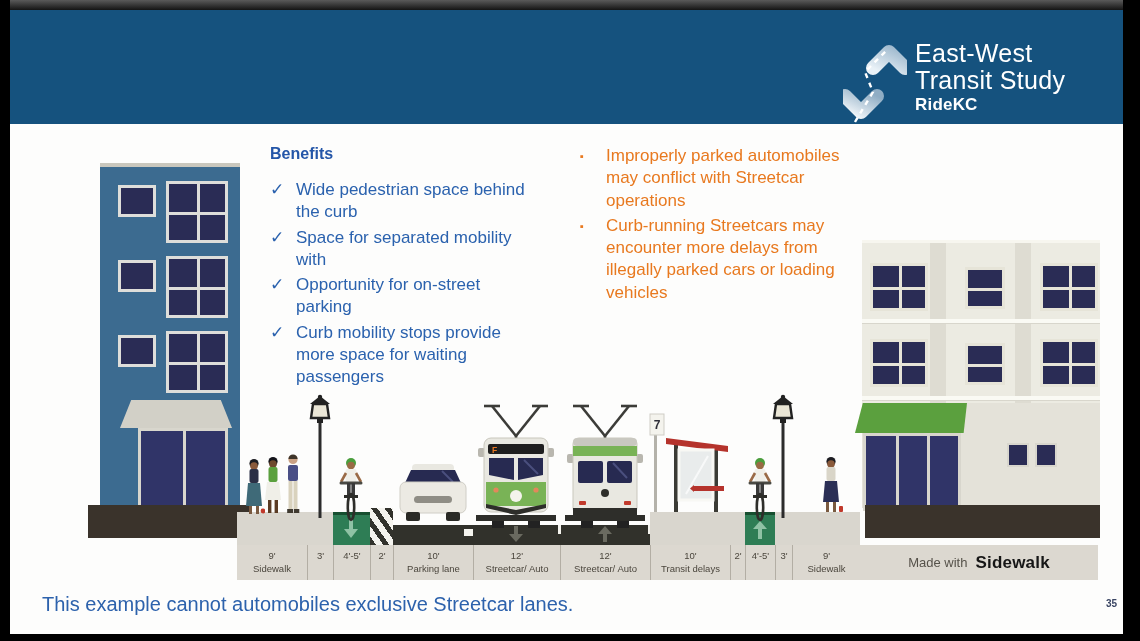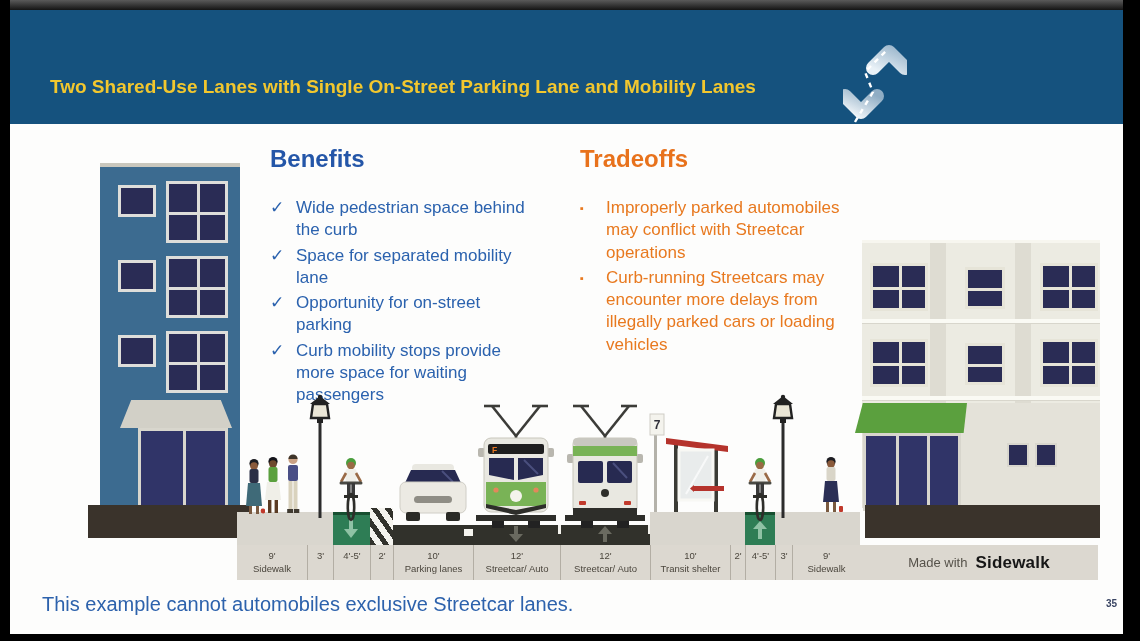--- a/index.html
+++ b/index.html
@@ -13,21 +13,21 @@
   .bar-bottom{left:0;top:634px;width:1140px;height:7px;background:#000}
   
   .header{left:10px;top:10px;width:1113px;height:114px;background:#15527e}
   .title{left:40px;top:24px;font-size:27px;font-weight:bold;color:#f2c72e;letter-spacing:.2px}
   .subtitle{left:40px;top:66px;font-size:19px;font-weight:bold;color:#f2c72e}
   .logo-mark{left:833px;top:30px}
   .logo-text{left:905px;top:30px;color:#fff;line-height:1.06;font-weight:300}
   .logo-text .big{font-size:25px;letter-spacing:.3px}
   .logo-text .brand{font-size:17px;font-weight:bold;margin-top:3px;letter-spacing:.2px}
   
-  .panel h2{margin:0 0 24px;font-size:24px}
+  .panel h2{margin:0 0 16px;font-size:16px}
   .panel ul{list-style:none;margin:0;padding:0}
   .panel li{display:flex;gap:11px;font-size:17px;line-height:1.31;margin-bottom:3px}
   .panel .bullet{flex:0 0 15px;text-align:left}
   .benefits{left:270px;top:145px;width:268px;color:#2b62ae}
   .benefits h2{color:#2456a8}
   .tradeoffs{left:580px;top:145px;width:272px;color:#e8791f}
   .tradeoffs h2{color:#e8721c}
   .tradeoffs .bullet{font-size:11px;padding-top:4px}
   
   .bldg-left{left:100px;top:163px;width:140px;height:345px;background:#3c6b90;border-top:4px solid #c9c7bd}
@@ -69,62 +69,65 @@
   .note{left:42px;top:593px;font-size:20px;color:#2d62ac}
   .pagenum{left:1106px;top:598px;font-size:10px;font-weight:bold;color:#3a4563}
 </style>
 </head>
 <body>
 
 <div class="abs bar-top"></div>
 <div class="abs bar-bottom"></div>
 
 <div class="abs header">
-  <div class="abs subtitle">Two Shared-Use Lanes with Single On-Street Parking Lane and Mobility Lanes</div>
   <svg class="abs logo-mark" width="64" height="86" viewBox="0 0 64 86">
     <defs>
       <linearGradient id="lg1" x1="0" y1="1" x2="1" y2="0">
         <stop offset="0" stop-color="#f4f8fb"></stop>
           <stop offset="1" stop-color="#8fadc4"></stop>
       </linearGradient>
       <linearGradient id="lg2" x1="0" y1="1" x2="1" y2="0">
         <stop offset="0" stop-color="#e9f1f7"></stop>
           <stop offset="1" stop-color="#9db8cd"></stop>
       </linearGradient>
     </defs>
     <polyline points="30,28 46,12 62,28" fill="none" stroke="url(#lg2)" stroke-width="14" stroke-linecap="round" stroke-linejoin="round"></polyline>
     <polyline points="2,56 18,72 34,56" fill="none" stroke="url(#lg1)" stroke-width="14" stroke-linecap="round" stroke-linejoin="round"></polyline>
     <polyline points="12,82 30,52 22,32 44,10" fill="none" stroke="#ffffff" stroke-width="2.4" stroke-dasharray="5 5"></polyline>
   </svg>
+  <div class="abs logo-text">
+    <div class="big">East-West</div>
+    <div class="big">Transit Study</div>
+    <div class="brand">RideKC</div>
+  </div>
 </div>
 
 <div class="abs panel benefits">
   <h2>Benefits</h2>
   <ul>
     <li>
         <span class="bullet">✓</span>
         <span>Wide pedestrian space behind the curb</span>
       </li>
     <li>
         <span class="bullet">✓</span>
-        <span>Space for separated mobility lane</span>
+        <span>Space for separated mobility with</span>
       </li>
     <li>
         <span class="bullet">✓</span>
         <span>Opportunity for on-street parking</span>
       </li>
     <li>
         <span class="bullet">✓</span>
         <span>Curb mobility stops provide more space for waiting passengers</span>
       </li>
   </ul>
 </div>
 
 <div class="abs panel tradeoffs">
-  <h2>Tradeoffs</h2>
   <ul>
     <li>
         <span class="bullet">▪</span>
         <span>Improperly parked automobiles may conflict with Streetcar operations</span>
       </li>
     <li>
         <span class="bullet">▪</span>
         <span>Curb-running Streetcars may encounter more delays from illegally parked cars or loading vehicles</span>
       </li>
   </ul>
@@ -384,33 +387,33 @@
       <span>3'</span>
     </div>
   <div class="cell" style="width:37px">
       <span>4'-5'</span>
     </div>
   <div class="cell" style="width:23px">
       <span>2'</span>
     </div>
   <div class="cell" style="width:80px">
       <span>10'</span>
-      <span>Parking lanes</span>
+      <span>Parking lane</span>
     </div>
   <div class="cell" style="width:87px">
       <span>12'</span>
       <span>Streetcar/ Auto</span>
     </div>
   <div class="cell" style="width:90px">
       <span>12'</span>
       <span>Streetcar/ Auto</span>
     </div>
   <div class="cell" style="width:80px">
       <span>10'</span>
-      <span>Transit shelter</span>
+      <span>Transit delays</span>
     </div>
   <div class="cell" style="width:15px">
       <span>2'</span>
     </div>
   <div class="cell" style="width:30px">
       <span>4'-5'</span>
     </div>
   <div class="cell" style="width:17px">
       <span>3'</span>
     </div>

